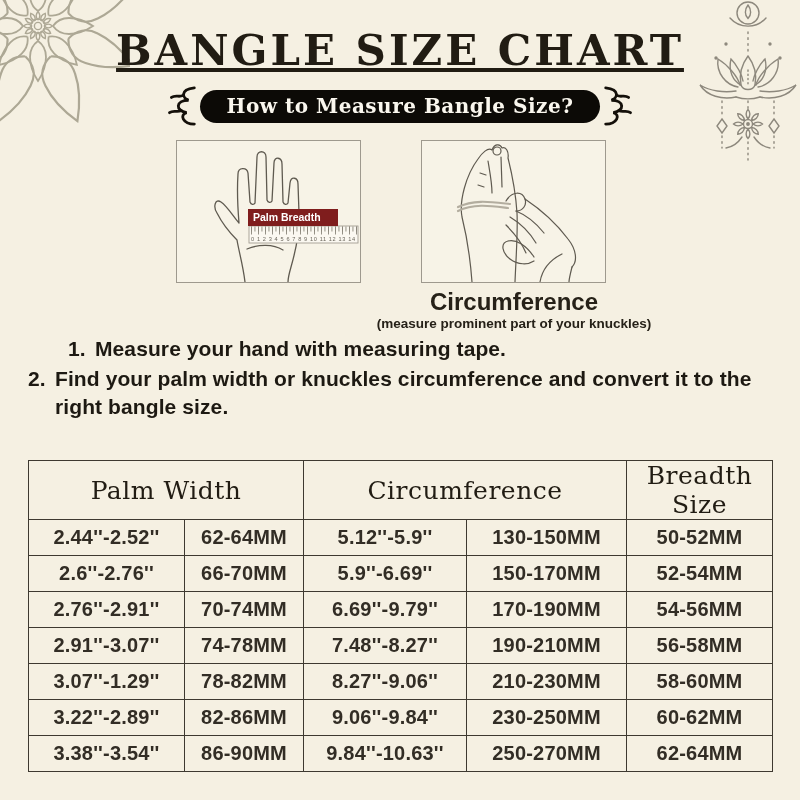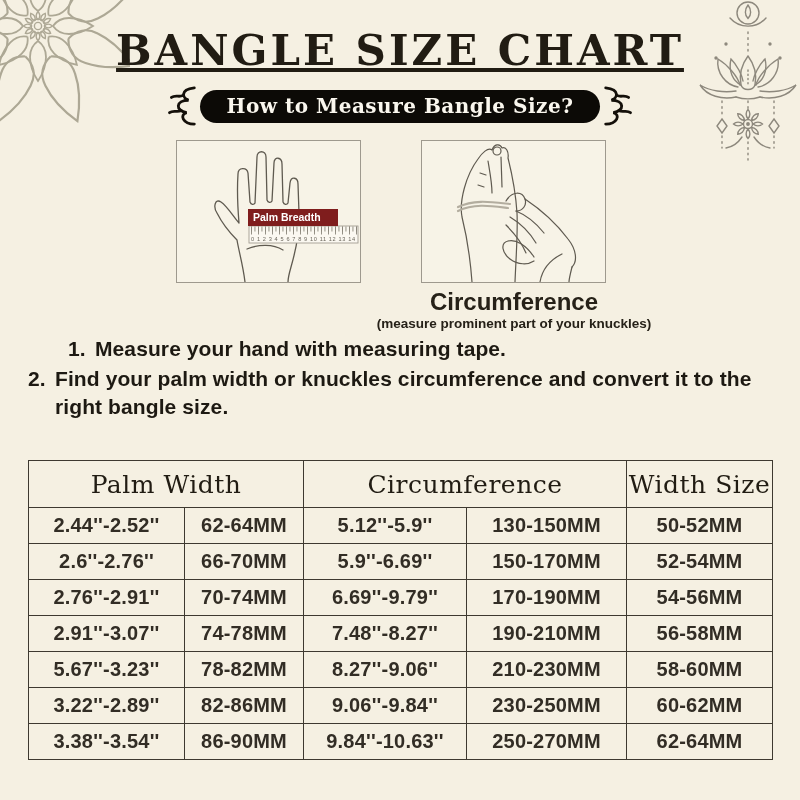--- a/index.html
+++ b/index.html
@@ -226,21 +226,21 @@
         <col style="width:156px">
         <col style="width:119px">
         <col style="width:163px">
         <col style="width:160px">
         <col style="width:146px">
       </colgroup>
     <thead>
       <tr>
         <th colspan="2">Palm Width</th>
         <th colspan="2">Circumference</th>
-        <th>Width Size</th>
+        <th>Breadth Size</th>
       </tr>
     </thead>
     <tbody>
       <tr>
           <td>2.44''-2.52''</td>
           <td>62-64MM</td>
           <td>5.12''-5.9''</td>
           <td>130-150MM</td>
           <td>50-52MM</td>
         </tr>
@@ -259,21 +259,21 @@
           <td>54-56MM</td>
         </tr>
       <tr>
           <td>2.91''-3.07''</td>
           <td>74-78MM</td>
           <td>7.48''-8.27''</td>
           <td>190-210MM</td>
           <td>56-58MM</td>
         </tr>
       <tr>
-          <td>5.67''-3.23''</td>
+          <td>3.07''-1.29''</td>
           <td>78-82MM</td>
           <td>8.27''-9.06''</td>
           <td>210-230MM</td>
           <td>58-60MM</td>
         </tr>
       <tr>
           <td>3.22''-2.89''</td>
           <td>82-86MM</td>
           <td>9.06''-9.84''</td>
           <td>230-250MM</td>

